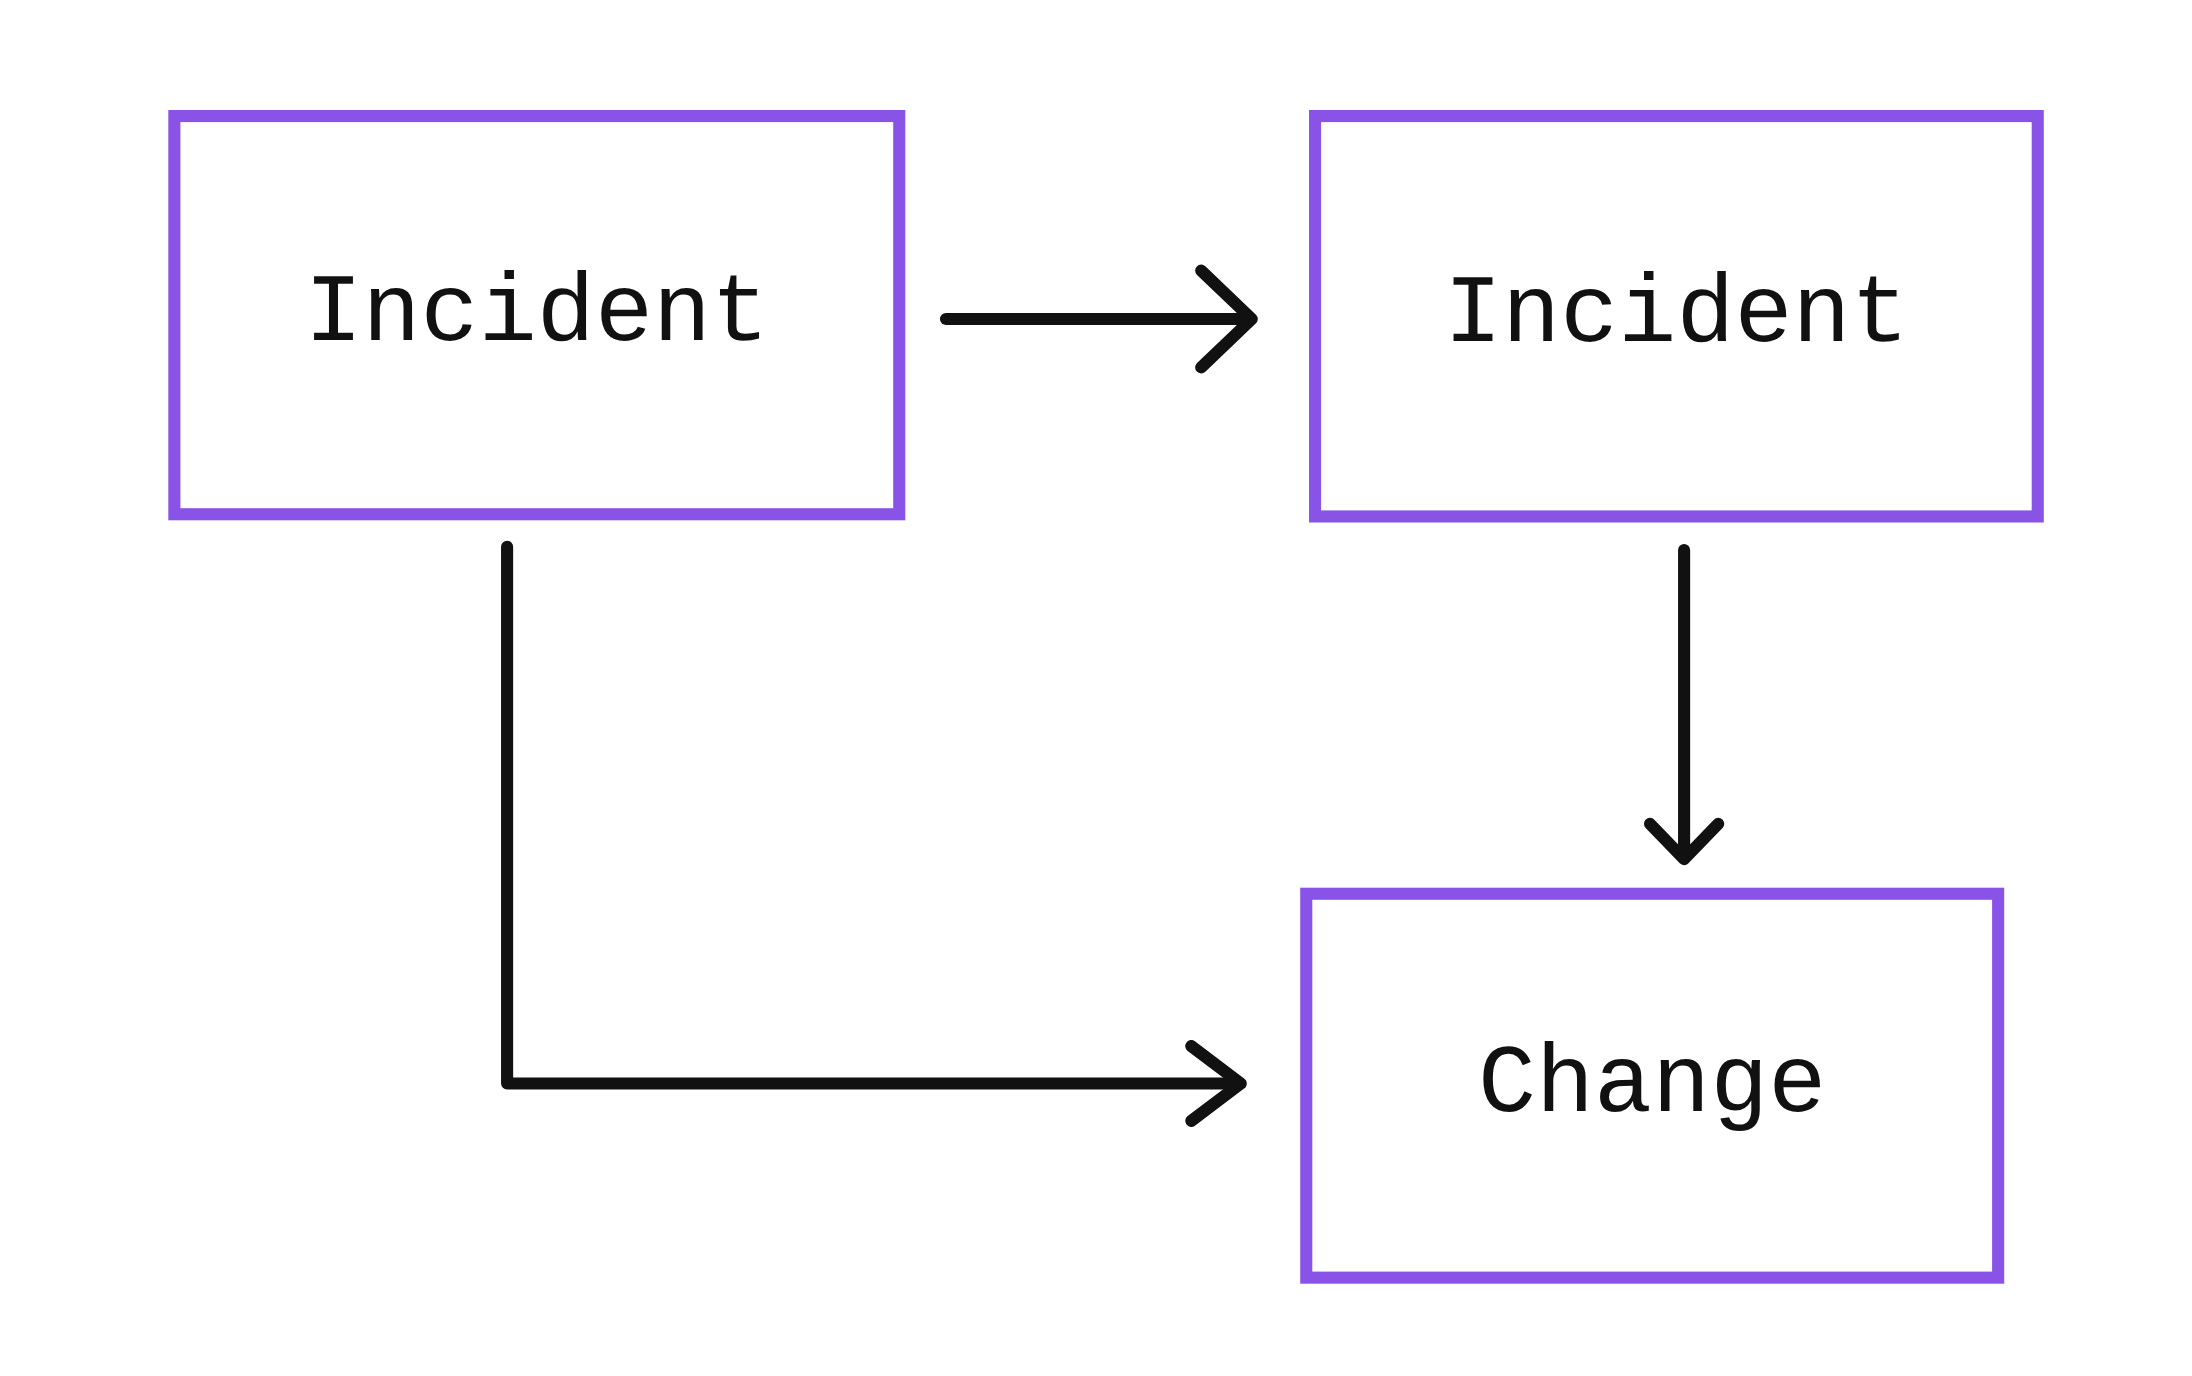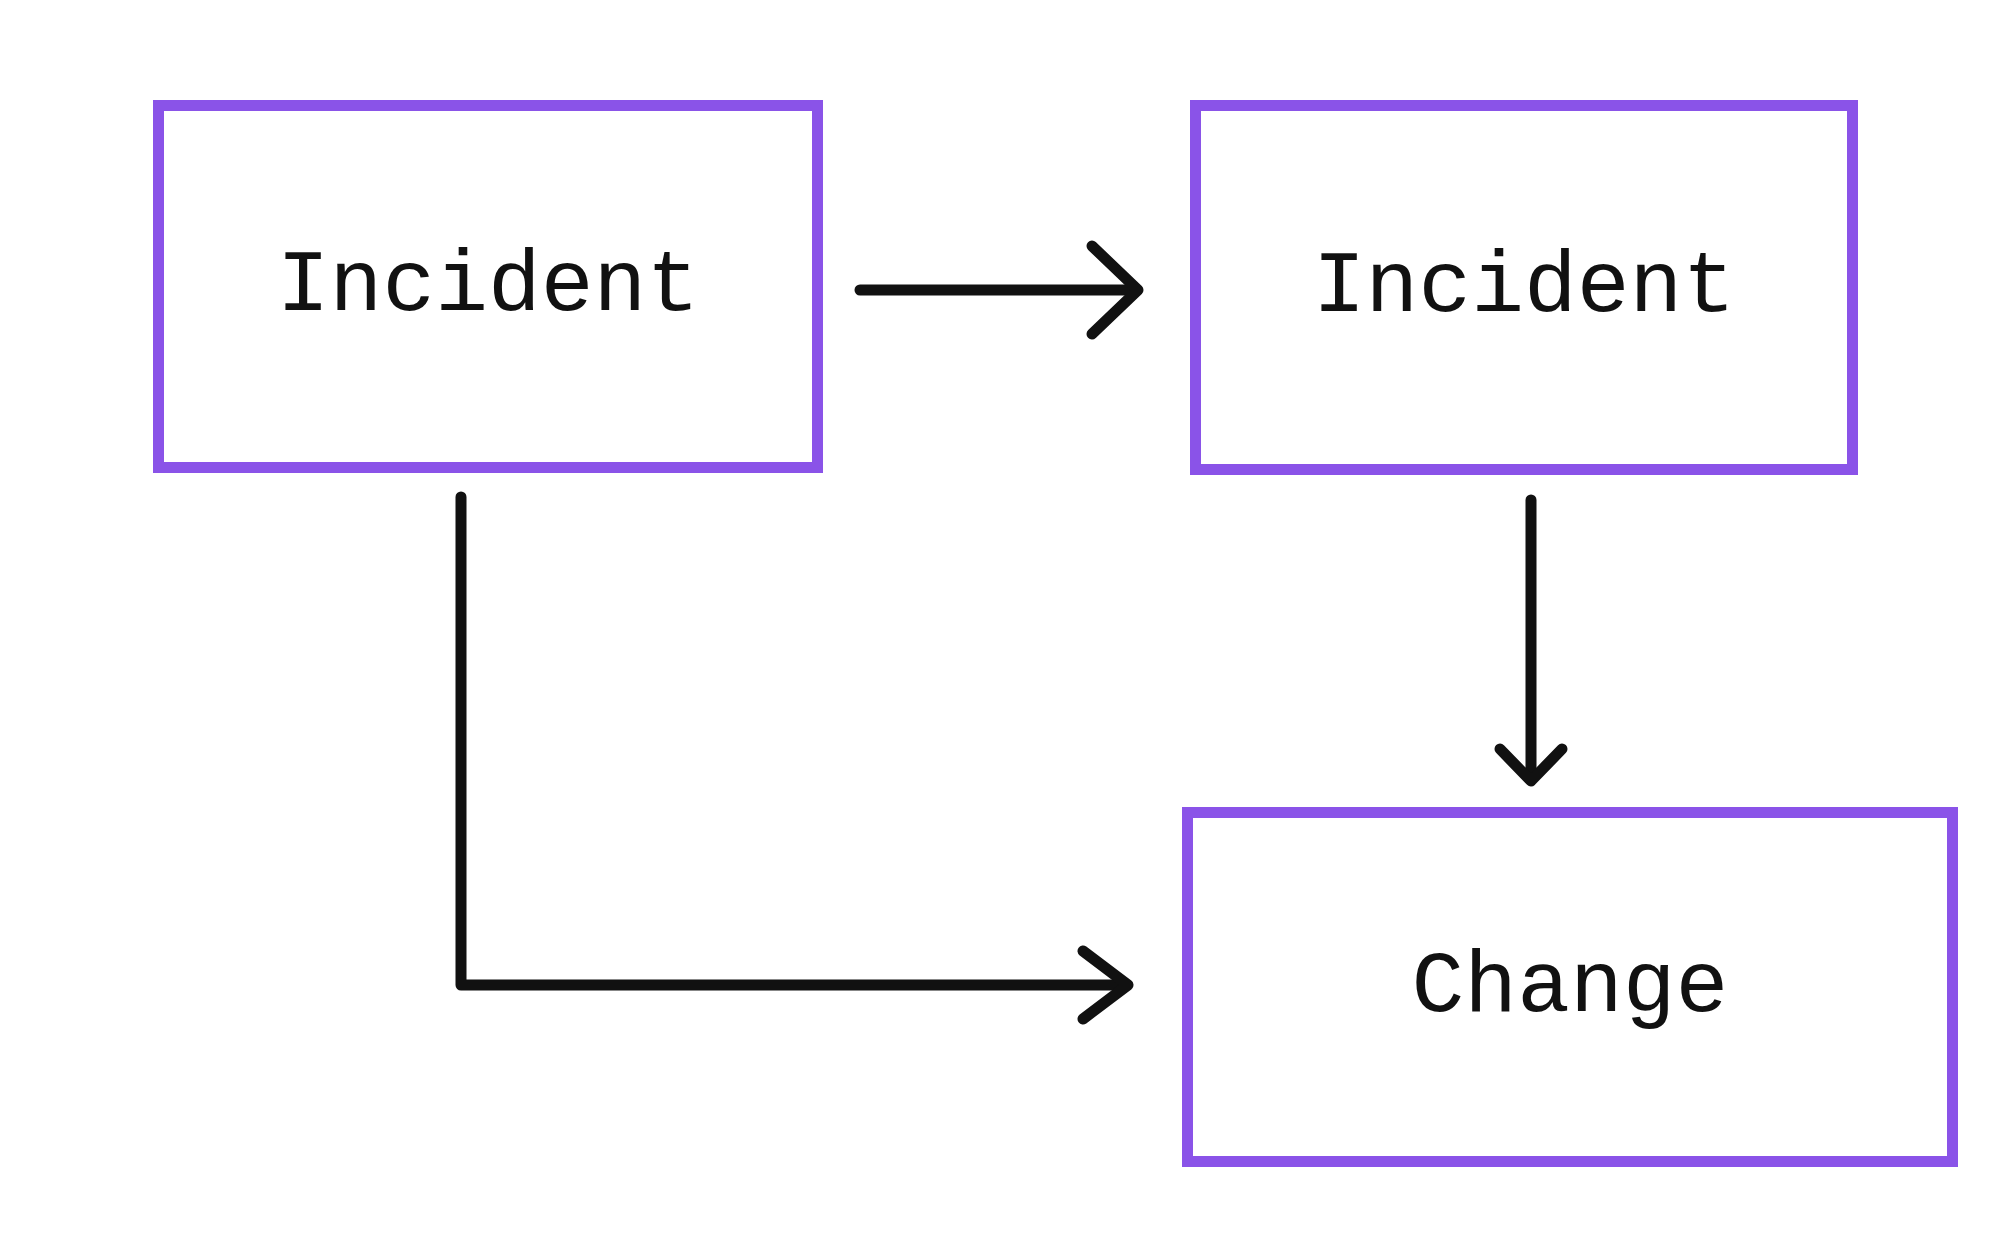--- a/index.html
+++ b/index.html
@@ -27,21 +27,21 @@
   }
   .node-label {
     font-size: 88px;
     font-weight: 500;
     color: #111111;
     letter-spacing: 0px;
     user-select: none;
   }
   #node-incident { left: 153px;  top: 100px; width: 670px; height: 373px; }
   #node-problem  { left: 1190px; top: 100px; width: 668px; height: 375px; }
-  #node-change   { left: 1182px; top: 807px; width: 776px; height: 360px; }
+  #node-change   { left: 1182px; top: 807px; width: 640px; height: 360px; }
   #edges {
     position: absolute;
     left: 0; top: 0;
     width: 1993px;
     height: 1251px;
     pointer-events: none;
   }
   #edges path {
     fill: none;
     stroke: #111111;

